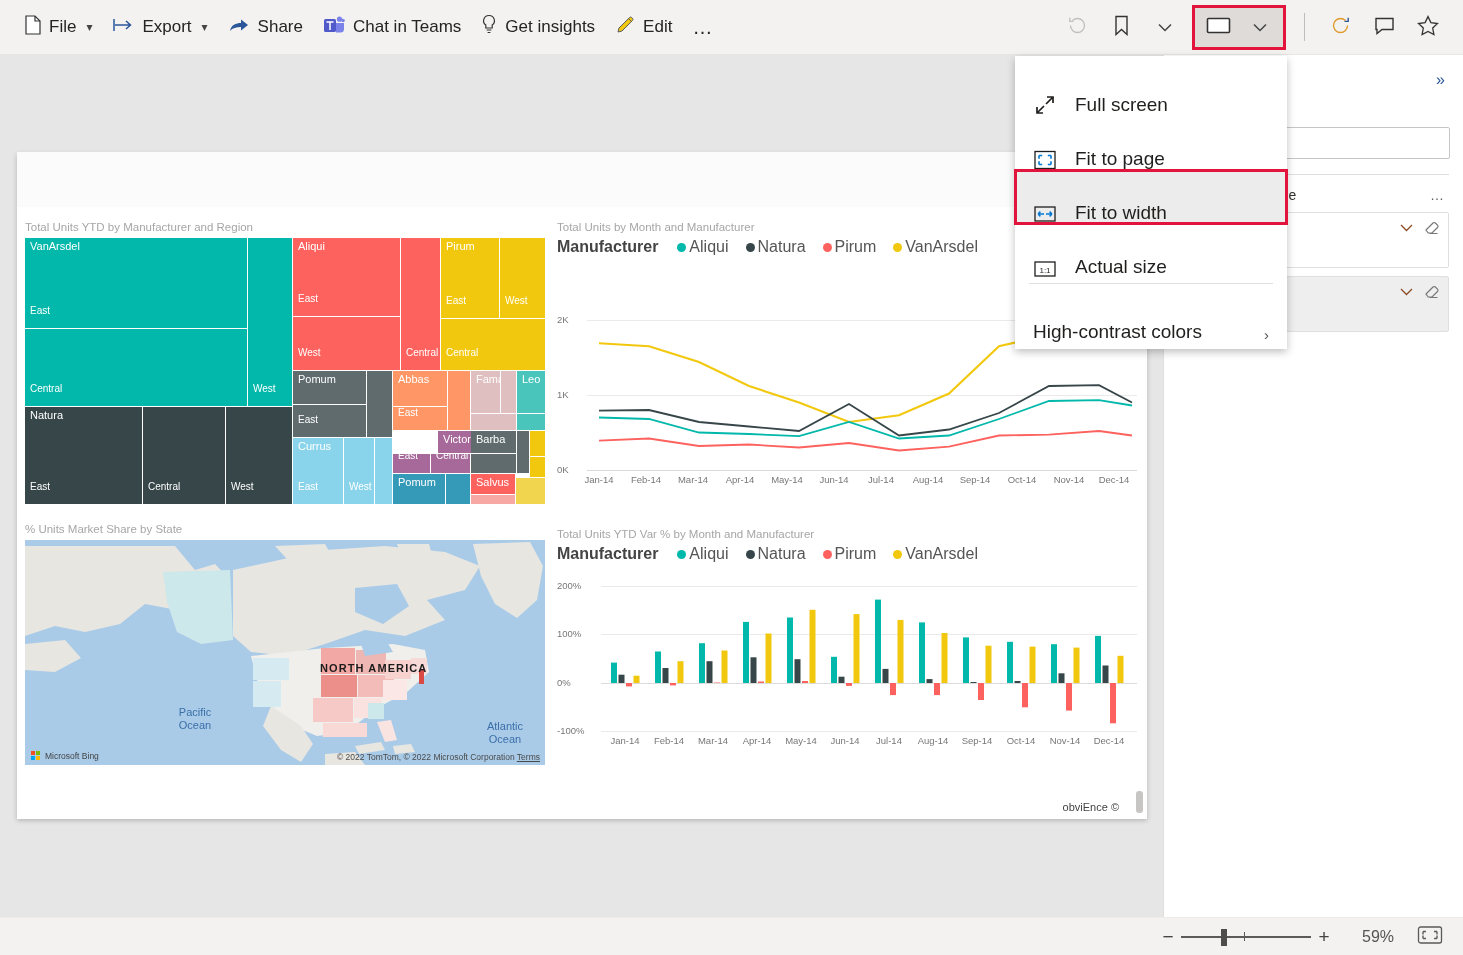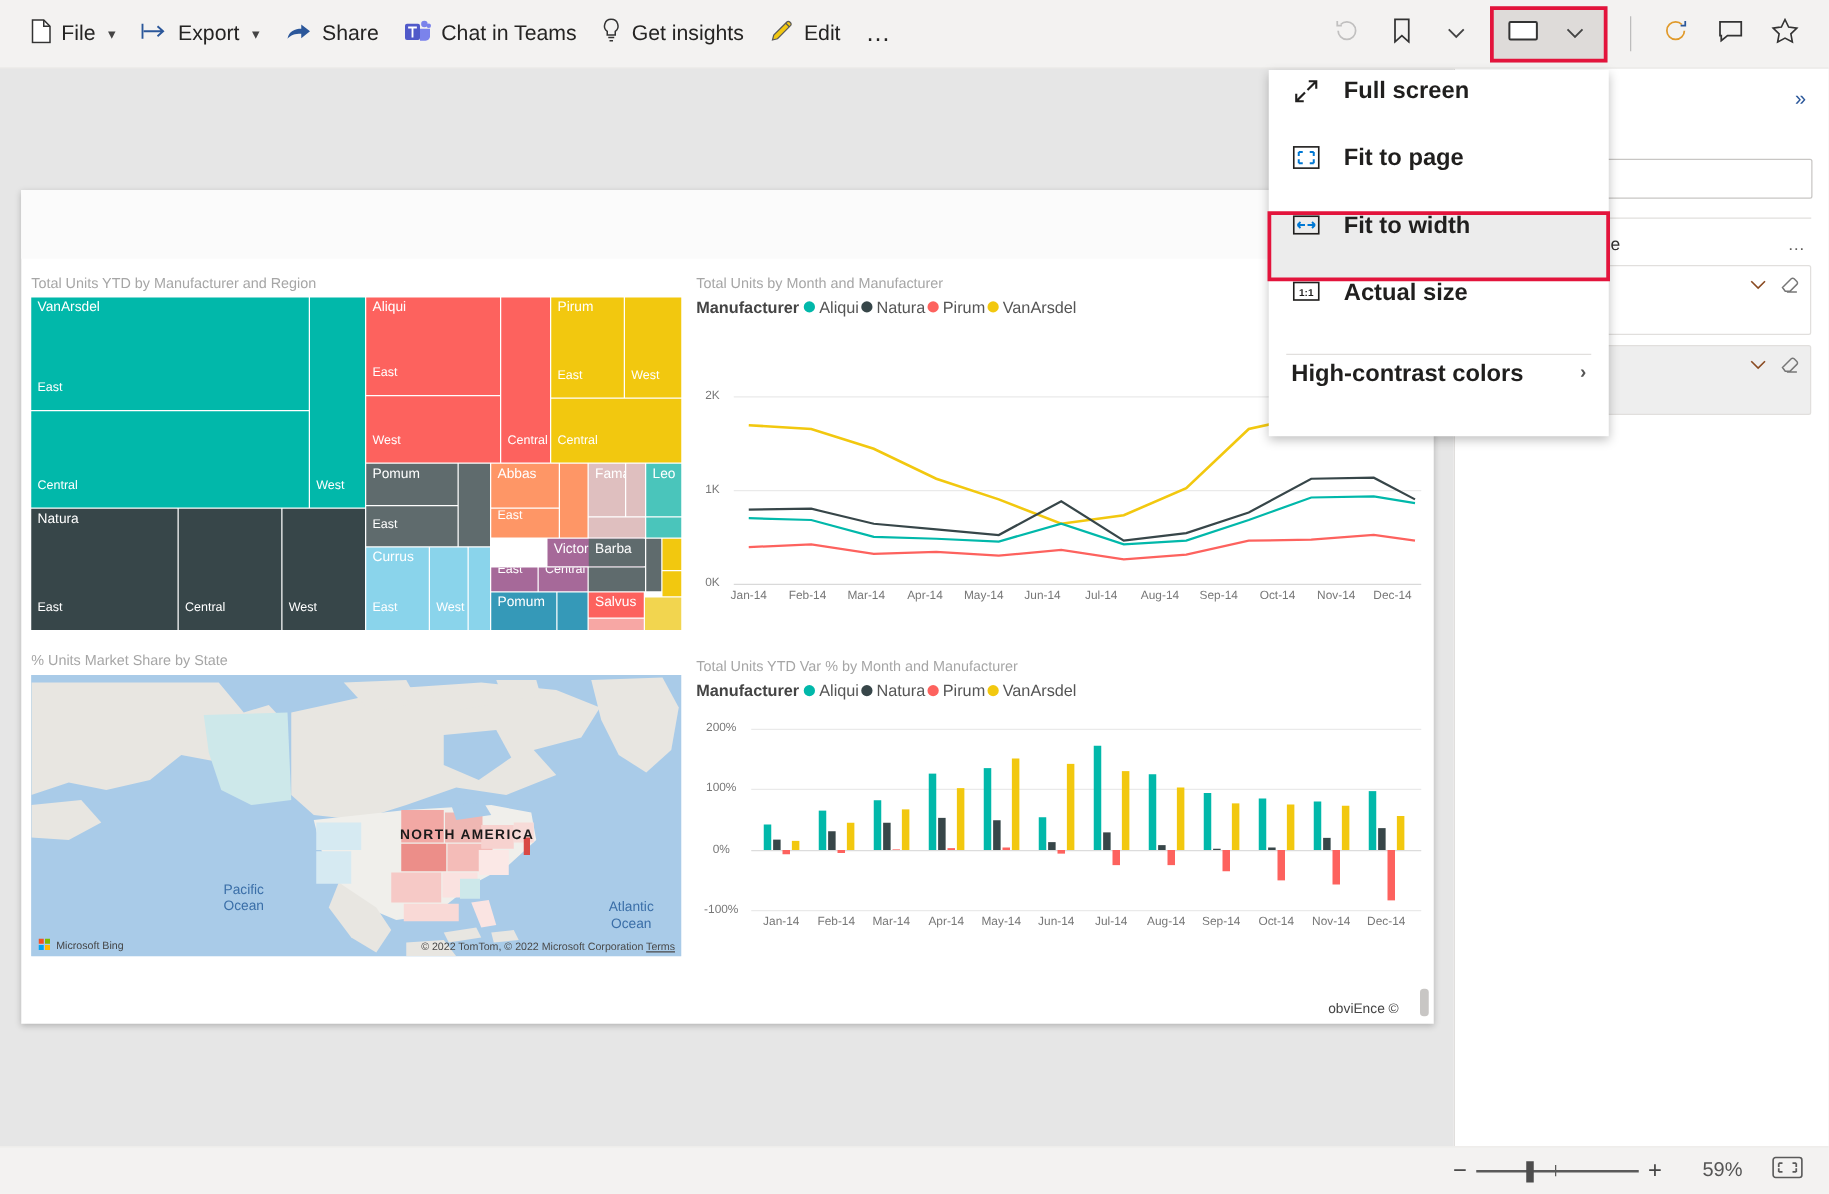--- a/index.html
+++ b/index.html
@@ -56,21 +56,21 @@
   }
   .canvas-header { height: 55px; background: #fbfbfb; }
   .report-title {
     text-align: center; color: #5c5c5c; font-weight: 300;
     font-size: 30px; letter-spacing: .2px; padding-top: 50px;
   }
 
   .visuals { position: relative; margin-top: 14px; padding: 0 8px; }
   .vtitle { font-size: 11.5px; color: #a6a6a6; margin-bottom: 5px; }
   .legend-row {
-    display: flex; align-items: center; gap: 2px; font-size: 13px;
+    display: flex; align-items: center; gap: 17px; font-size: 16px;
     color: #555; margin-bottom: 4px;
   }
   .legend-row .lg-head { font-weight: 700; color: #444; margin-right: 2px; }
   .legend-item { display: flex; align-items: center; gap: 3px; }
   .legend-dot { width: 9px; height: 9px; border-radius: 50%; display:inline-block; }
 
   
   .treemap-wrap { position: absolute; left: 8px; top: 0; width: 522px; }
   .treemap { position: relative; width: 520px; height: 266px; }
   .tile { position: absolute; overflow: hidden; }
@@ -106,21 +106,21 @@
   .map-attr {
     position: absolute; right: 5px; bottom: 3px; font-size: 8.5px;
     color: #4a4a4a;
   }
   .map-attr u { color: #4a4a4a; }
 
   
   .line-wrap { position: absolute; left: 540px; top: 0; width: 590px; }
   .plot { position: relative; }
   .gridline { position: absolute; height: 1px; background: #eaeaea; }
-  .axis-y-lbl { position: absolute; font-size: 9.5px; color: #777; text-align: center; }
+  .axis-y-lbl { position: absolute; font-size: 9.5px; color: #777; text-align: left; }
   .axis-x-lbl { position: absolute; font-size: 9.5px; color: #777; text-align: center; }
 
   
   .bar-wrap { position: absolute; left: 540px; top: 307px; width: 590px; }
 
   .obvience {
     position: absolute; right: 28px; bottom: 6px;
     font-size: 11px; color: #444; margin-left: 46px;
   }
   .canvas-vscroll {
@@ -183,22 +183,22 @@
     justify-content: center; cursor: pointer;
   }
 
   
   .menu {
     position: absolute; left: 1015px; top: 56px; width: 272px;
     background: #ffffff; box-shadow: 0 3.2px 8px rgba(0,0,0,.25);
     padding: 6px 0 6px 0; z-index: 50;
   }
   .menu-item {
-    display: flex; align-items: flex-start; height: 54px; padding: 0 18px;
-    cursor: pointer; font-size: 19px; color: #201f1e; gap: 18px; font-weight: bold;
+    display: flex; align-items: flex-end; height: 54px; padding: 0 18px;
+    cursor: pointer; font-size: 19px; color: #201f1e; gap: 18px;
   }
   .menu-item.selected { background: #ececec; outline: 3px solid #e3143c; outline-offset: -2px; }
   .menu-ico { width: 24px; display: flex; justify-content: center; align-items: center; }
   .menu-sep { height: 1px; background: #e1dfdd; margin: 5px 14px; }
   .menu-item .submenu-arrow { margin-left: auto; color: #555; font-size: 15px; }
 </style>
 </head>
 <body>
 
 <div id="app">

